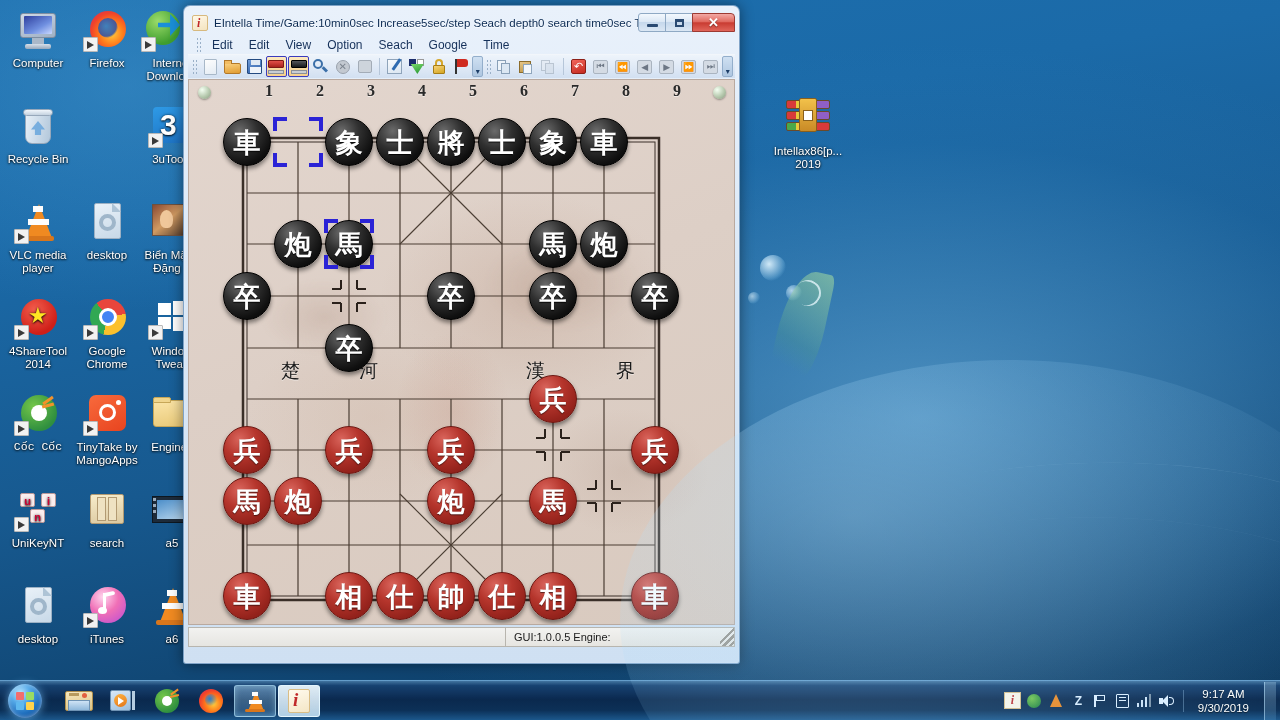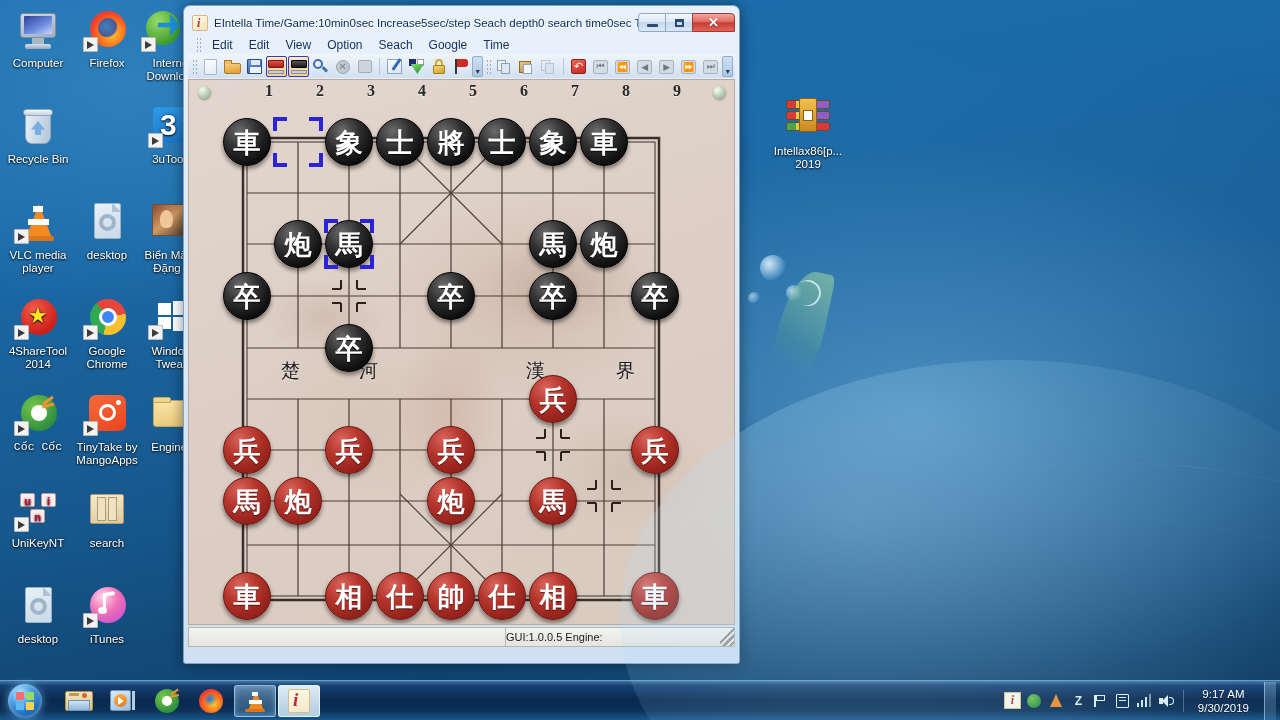--- a/index.html
+++ b/index.html
@@ -215,21 +215,21 @@
   #statusbar{
     height:20px; margin-top:2px;
     background:linear-gradient(180deg,#f2f2f0,#e6e5e1);
     border:1px solid #b8b5ae;
     display:flex; align-items:center; justify-content:flex-end;
     font-size:11px; color:#1a1a1a;
     position:relative;
   }
   #status-text{
     border-left:1px solid #b8b5ae; height:100%;
-    display:flex;align-items:center;padding:0 0;
+    display:flex;align-items:center;padding:0 8px;
     width:215px;
   }
   #resize-grip{
     width:14px;height:100%;display:flex;align-items:flex-end;justify-content:flex-end;padding:1px;
     background-image:
       linear-gradient(135deg, transparent 42%, #9a968e 42%, #9a968e 52%, transparent 52%),
       linear-gradient(135deg, transparent 62%, #9a968e 62%, #9a968e 72%, transparent 72%),
       linear-gradient(135deg, transparent 82%, #9a968e 82%, #9a968e 92%, transparent 92%);
   }
 
@@ -448,20 +448,30 @@
 
     <div class="dicon" style="left:72px;top:488px;">
       <div class="glyph">
         <div style="position:absolute;left:7px;top:6px;width:34px;height:30px;background:linear-gradient(170deg,#f7eccb,#dcc9a0);border:1px solid #b29a72;border-radius:2px;"></div>
         <div style="position:absolute;left:14px;top:9px;width:9px;height:24px;background:#efe2c2;border:1px solid #b29a72;"></div>
         <div style="position:absolute;left:25px;top:9px;width:9px;height:24px;background:#efe2c2;border:1px solid #b29a72;"></div>
       </div>
       <span class="lbl">search</span>
     </div>
 
+    <div class="dicon" style="left:141px;top:488px;width:62px;">
+      <div class="glyph">
+        <div style="position:absolute;left:4px;top:8px;width:40px;height:27px;background:#1d2b3a;border:1px solid #0d1720;"></div>
+        <div style="position:absolute;left:9px;top:12px;width:31px;height:19px;background:linear-gradient(160deg,#4c8ec9,#bcd9ef);"></div>
+        <div style="position:absolute;left:5px;top:10px;width:3px;height:3px;background:#9ab;"></div>
+        <div style="position:absolute;left:5px;top:16px;width:3px;height:3px;background:#9ab;"></div>
+        <div style="position:absolute;left:5px;top:22px;width:3px;height:3px;background:#9ab;"></div>
+      </div>
+      <span class="lbl">a5</span>
+    </div>
 
     <div class="dicon" style="left:3px;top:584px;">
       <div class="glyph">
         <div style="position:absolute;left:11px;top:3px;width:27px;height:36px;background:linear-gradient(160deg,#e9f1f8,#c8d9e8);border:1px solid #9db1c4;border-radius:2px;"></div>
         <div style="position:absolute;right:10px;top:3px;width:9px;height:9px;background:#aec4d6;clip-path:polygon(0 0,100% 100%,0 100%);"></div>
         <div style="position:absolute;left:16px;top:14px;width:17px;height:17px;border-radius:50%;border:4px solid #9fb6ca;"></div>
       </div>
       <span class="lbl">desktop</span>
     </div>
 
@@ -469,20 +479,29 @@
       <div class="glyph">
         <div style="position:absolute;left:7px;top:3px;width:36px;height:36px;border-radius:50%;background:radial-gradient(circle at 36% 28%, #ffd6ee, #f06fb6 45%, #b84bd6 100%);"></div>
         <div style="position:absolute;left:20px;top:9px;width:3px;height:16px;background:#fff;"></div>
         <div style="position:absolute;left:20px;top:8px;width:12px;height:4px;background:#fff;border-radius:2px;transform:rotate(-12deg);"></div>
         <div style="position:absolute;left:15px;top:23px;width:9px;height:7px;border-radius:50%;background:#fff;"></div>
         <div class="shortcut-arrow"></div>
       </div>
       <span class="lbl">iTunes</span>
     </div>
 
+    <div class="dicon" style="left:141px;top:584px;width:62px;">
+      <div class="glyph">
+        <div style="position:absolute;left:12px;top:4px;width:0;height:0;border-left:13px solid transparent;border-right:13px solid transparent;border-bottom:34px solid #f08a21;"></div>
+        <div style="position:absolute;left:19px;top:6px;width:10px;height:6px;background:#fdfdfd;"></div>
+        <div style="position:absolute;left:14px;top:19px;width:21px;height:6px;background:#fdfdfd;"></div>
+        <div style="position:absolute;left:8px;top:36px;width:32px;height:5px;background:#d9761b;border-radius:2px;"></div>
+      </div>
+      <span class="lbl">a6</span>
+    </div>
 
   </div>
 
   <div id="right-icon" class="dicon" style="width:72px;">
     <div class="glyph" style="width:52px;height:46px;">
       <div style="position:absolute;left:4px;top:4px;width:44px;height:9px;background:linear-gradient(90deg,#d83a3a 0 22%,#e8c93a 22%,#e8c93a 40%,#3e8ad8 40%,#3e8ad8 70%,#8f5fc6 70%);border:1px solid #6a4a2a;border-radius:2px;"></div>
       <div style="position:absolute;left:4px;top:15px;width:44px;height:9px;background:linear-gradient(90deg,#d83a3a 0 22%,#e8c93a 22%,#e8c93a 40%,#3e8ad8 40%,#3e8ad8 70%,#8f5fc6 70%);border:1px solid #6a4a2a;border-radius:2px;"></div>
       <div style="position:absolute;left:4px;top:26px;width:44px;height:9px;background:linear-gradient(90deg,#4aa84a 0 22%,#e8c93a 22%,#e8c93a 40%,#3e8ad8 40%,#3e8ad8 70%,#d83a3a 70%);border:1px solid #6a4a2a;border-radius:2px;"></div>
       <div style="position:absolute;left:17px;top:2px;width:18px;height:34px;background:linear-gradient(180deg,#f2c14a,#c98a26);border:1px solid #8a5f1c;border-radius:2px;"></div>
       <div style="position:absolute;left:21px;top:14px;width:10px;height:11px;background:#fff;border:1px solid #8a5f1c;"></div>

